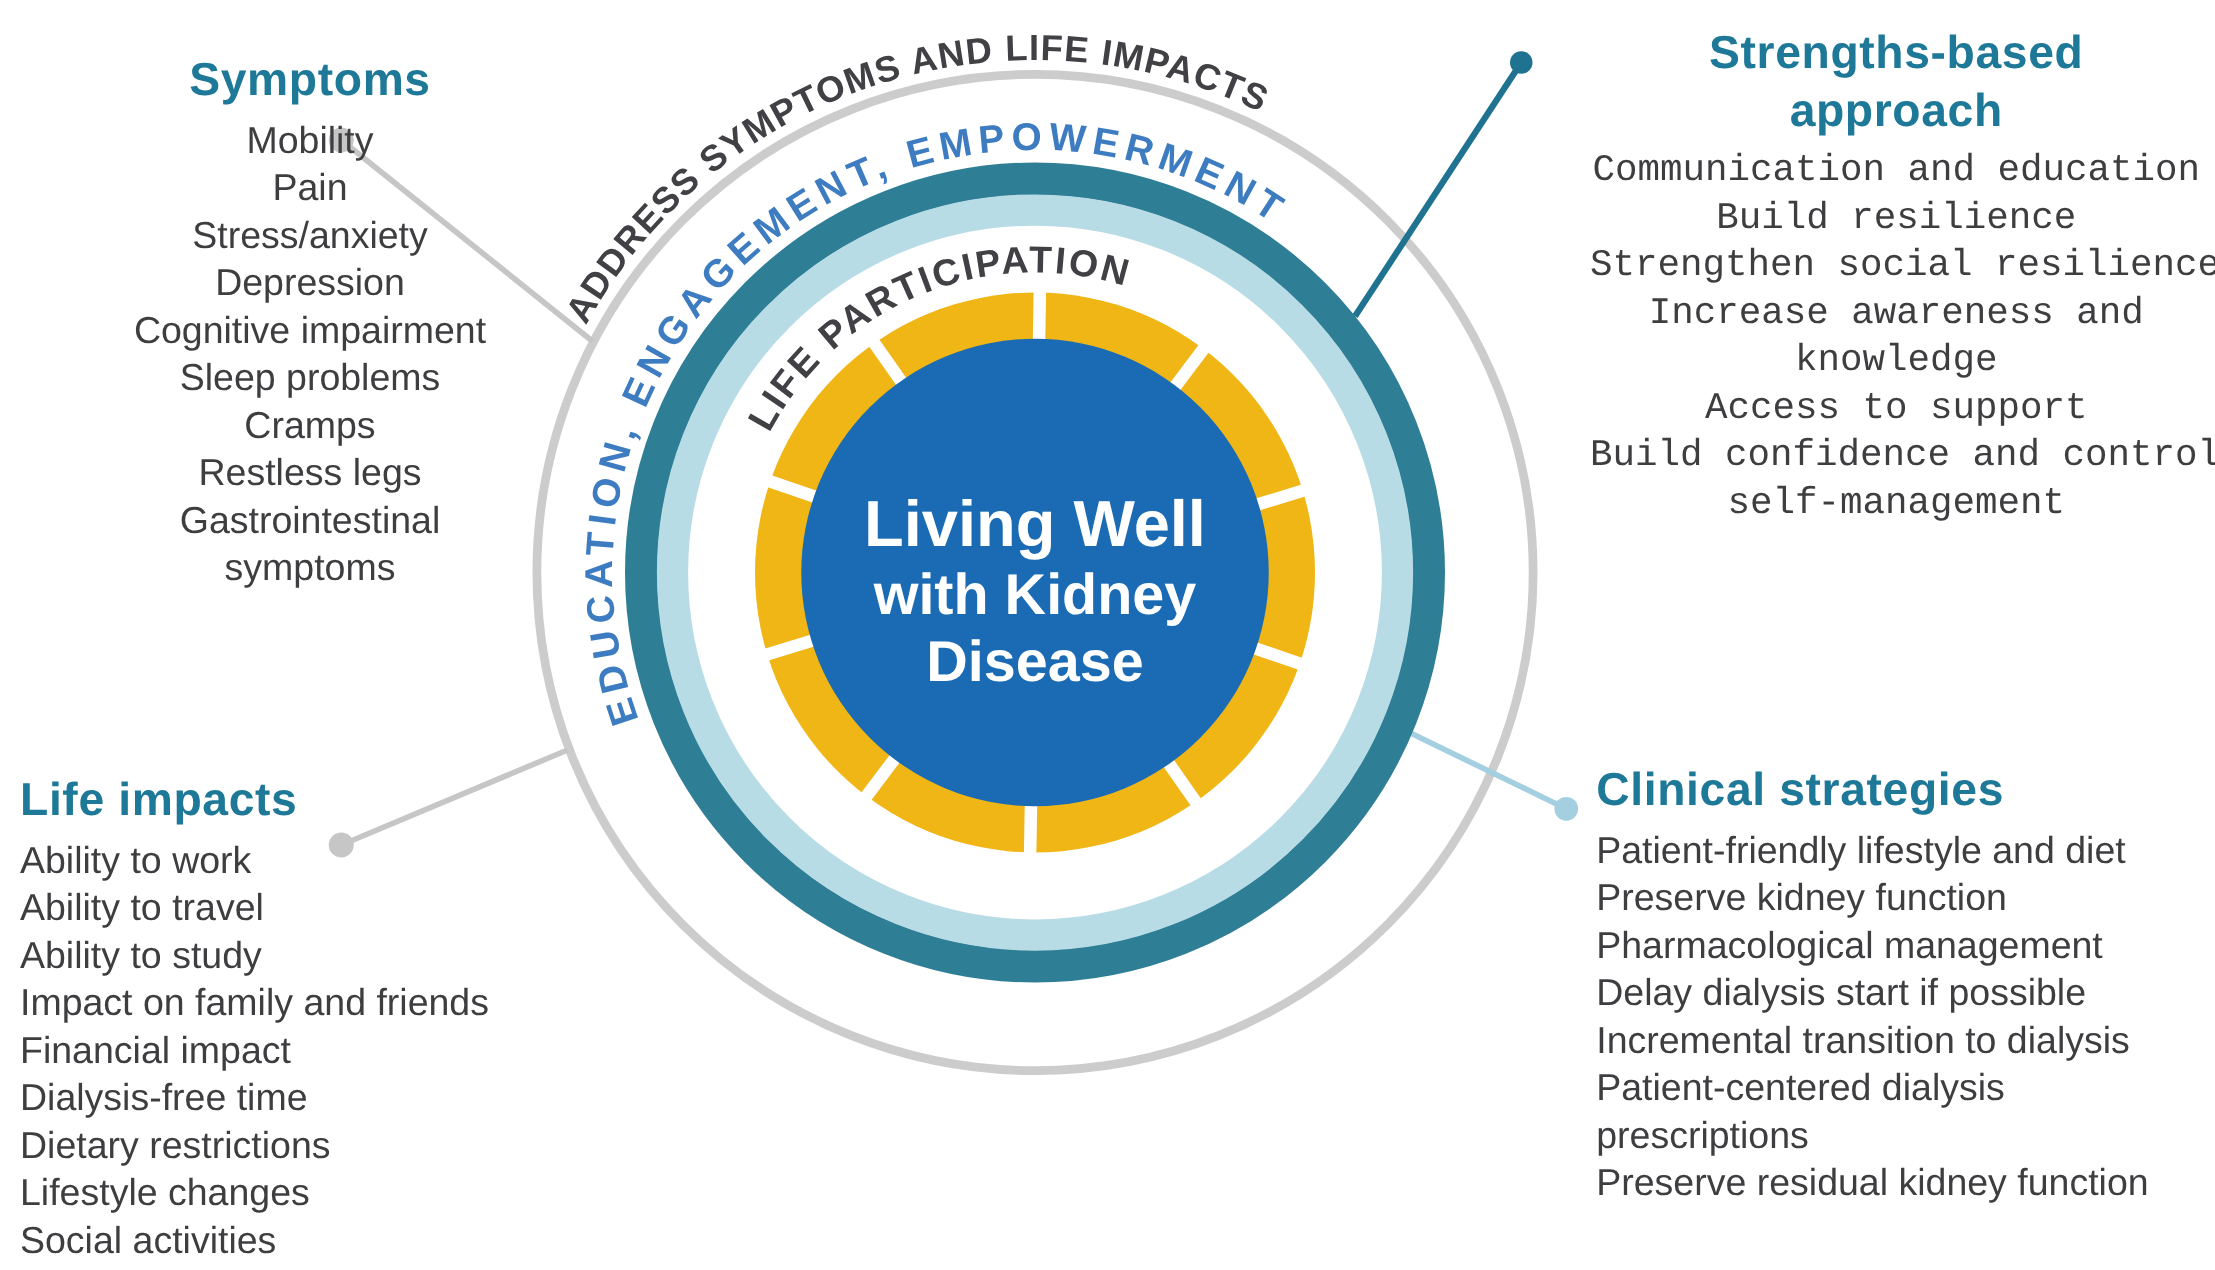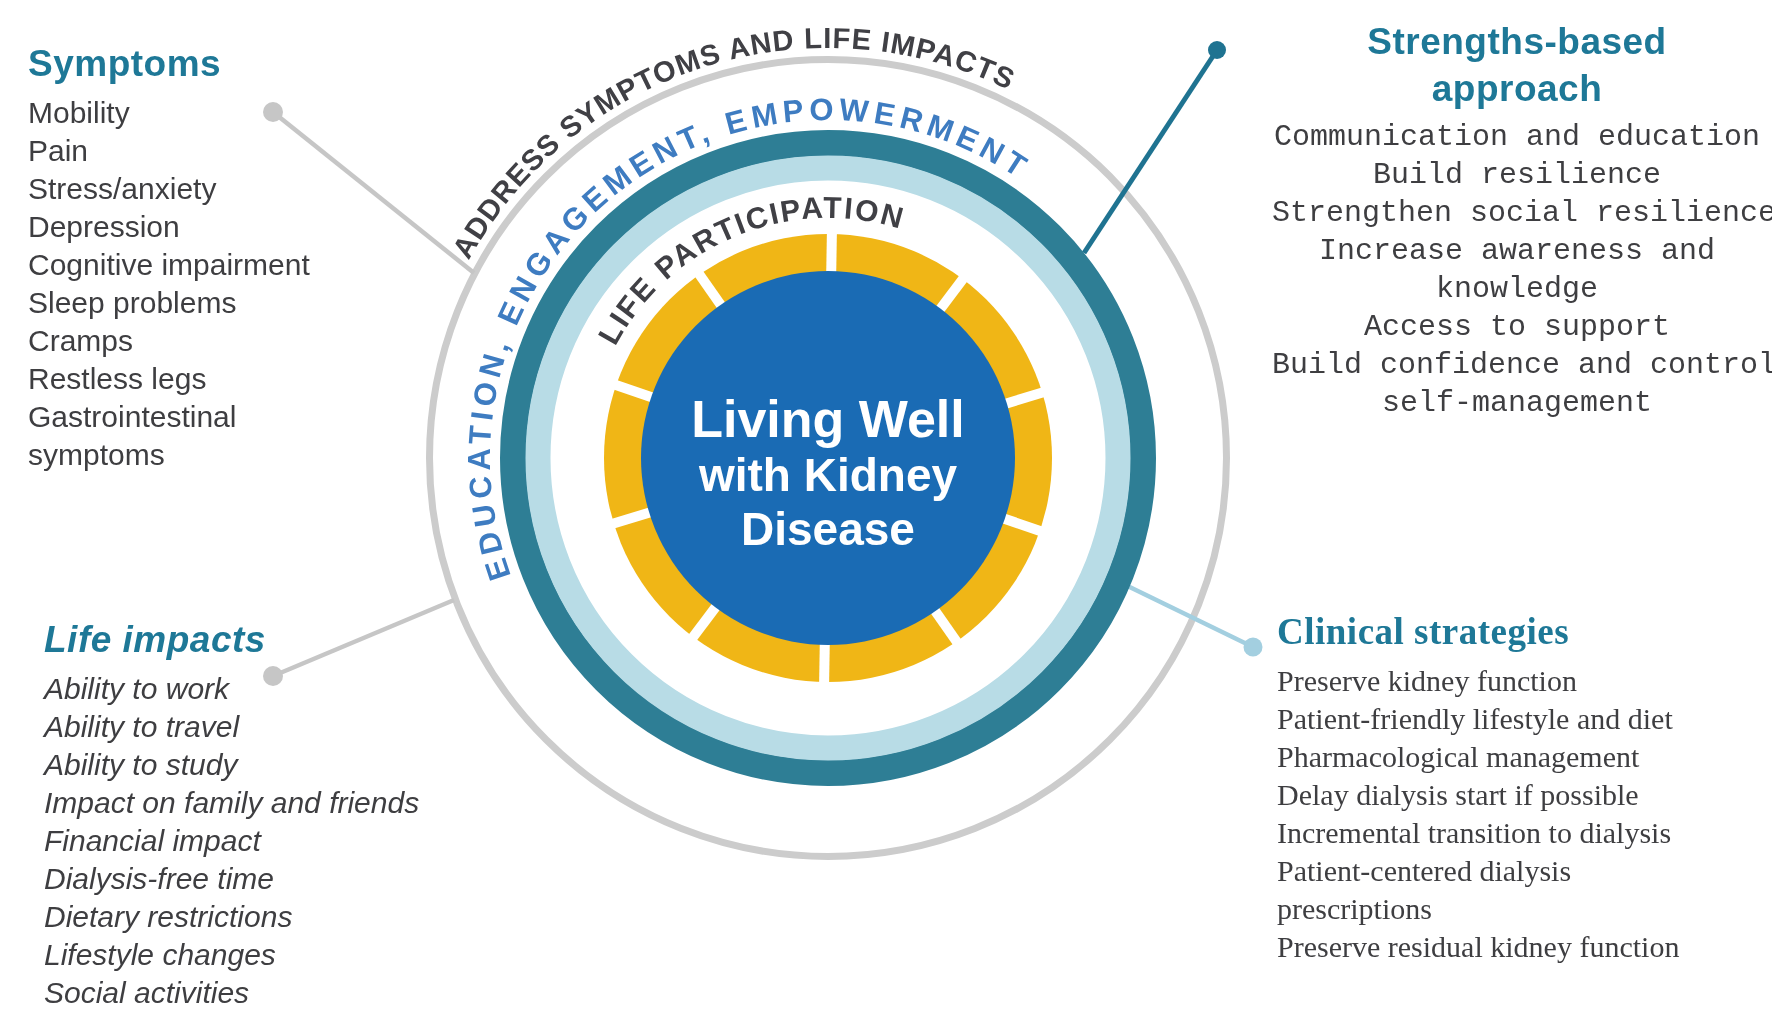--- a/index.html
+++ b/index.html
@@ -14,24 +14,24 @@
   .txtblock{position:absolute;}
   .blk-title{
     font-size:37px;font-weight:bold;color:#1E7897;
     line-height:44px;letter-spacing:0.5px;
   }
   .blk-title.twoline{line-height:47px;}
   .blk-lines{margin-top:8px;}
   .blk-lines .line{
     font-size:30px;color:#3E3E41;line-height:38px;white-space:nowrap;
   }
-  #symptoms-block{left:28px;top:42px;width:440px;}
-  #life-impacts-block{left:44px;top:618px;width:460px;font-style:italic;}
+  #symptoms-block{left:28px;top:42px;width:440px;text-align:center;}
+  #life-impacts-block{left:16px;top:618px;width:460px;}
   #strengths-block{left:1272px;top:18px;width:490px;text-align:center;}
-  #clinical-block{left:1277px;top:610px;width:490px;font-family:Liberation Serif, serif;}
+  #clinical-block{left:1277px;top:610px;width:490px;}
   #strengths-block .blk-lines{margin-top:6px;font-family:Liberation Mono, monospace;}
 </style>
 </head>
 <body>
 
 <div class="canvas">
 
   <svg class="svg-layer" width="1772" height="1016" viewBox="0 0 1772 1016">
     <defs>
       <path id="arc-outer" d="M 472.9 663 A 410 410 0 1 1 1183.1 663" fill="none"></path>
@@ -130,22 +130,22 @@
         <div class="line">knowledge</div>
         <div class="line">Access to support</div>
         <div class="line">Build confidence and control with</div>
         <div class="line">self-management</div>
       </div>
   </div>
 
   <div class="txtblock" id="clinical-block">
     <div class="blk-title">Clinical strategies</div>
     <div class="blk-lines">
+        <div class="line">Patient-friendly lifestyle and diet</div>
         <div class="line">Preserve kidney function</div>
-        <div class="line">Patient-friendly lifestyle and diet</div>
         <div class="line">Pharmacological management</div>
         <div class="line">Delay dialysis start if possible</div>
         <div class="line">Incremental transition to dialysis</div>
         <div class="line">Patient-centered dialysis</div>
         <div class="line">prescriptions</div>
         <div class="line">Preserve residual kidney function</div>
       </div>
   </div>
 
 </div>

